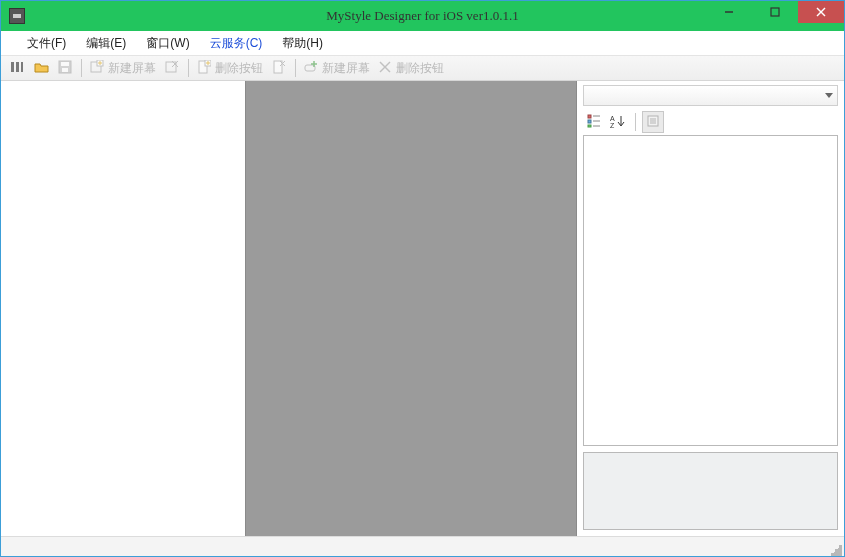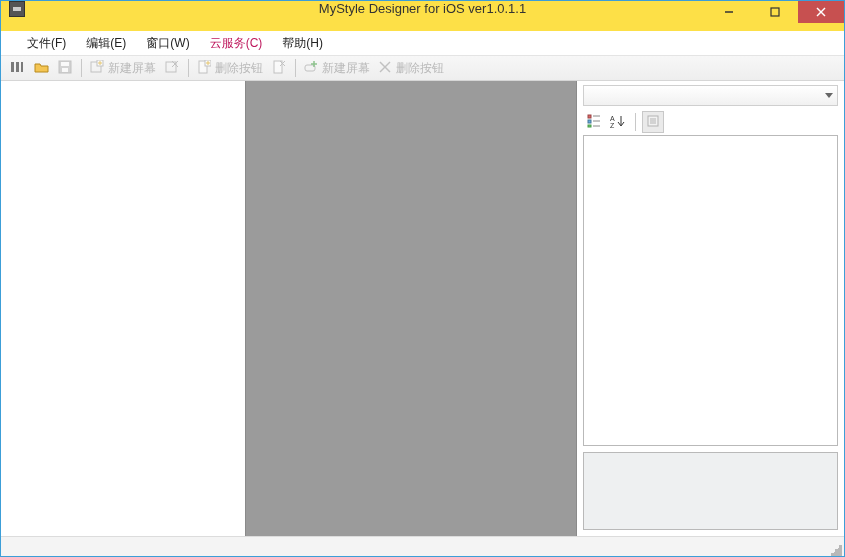--- a/index.html
+++ b/index.html
@@ -14,24 +14,25 @@
   .window {
     width: 845px; height: 557px;
     border: 1px solid #3c9ed8;
     background: #fff;
     display: flex;
     flex-direction: column;
   }
   
   .titlebar {
     height: 30px;
-    background: #fde047;
-    display: flex;
-    align-items: flex-start;
+    background: #22c55e;
+    display: flex;
+    align-items: center;
     position: relative;
+    font-family: Liberation Serif, serif;
   }
   .titlebar .app-icon {
     width: 16px; height: 16px;
     margin-left: 8px;
     background: #555;
     border: 1px solid #333;
     position: relative;
   }
   .titlebar .app-icon::before {
     content:"";
@@ -68,21 +69,21 @@
     display: flex;
     align-items: center;
     padding: 0 16px;
     gap: 0;
   }
   .menu-item {
     padding: 3px 10px;
     color: #222;
     cursor: default;
   }
-  .menu-item.disabled { color: #be185d; }
+  .menu-item.disabled { color: #1d4ed8; }
   
   .toolbar {
     height: 26px;
     background: linear-gradient(#f7f7f7,#eeeeee);
     border-top: 1px solid #e4e4e4;
     border-bottom: 1px solid #d6d6d6;
     display: flex;
     align-items: center;
     padding: 0 4px;
     gap: 0;

